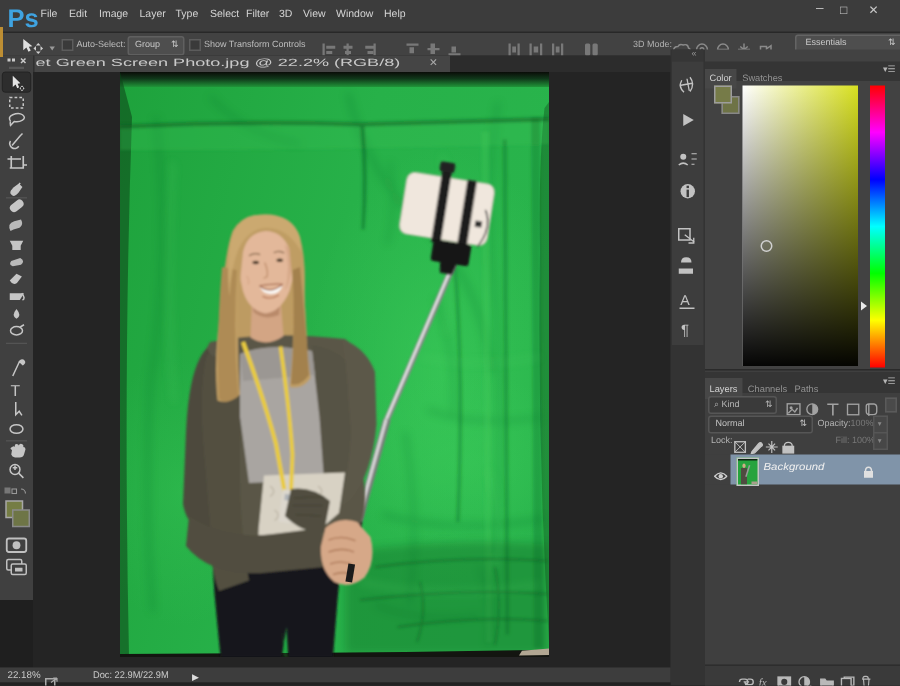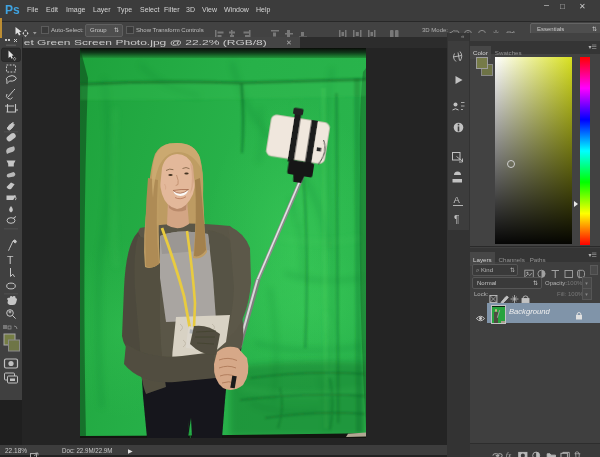--- a/index.html
+++ b/index.html
@@ -1,20 +1,20 @@
 <!DOCTYPE html>
 <html><head>
 <meta charset="utf-8">
 <style>
   html,body{margin:0;padding:0;}
   body{width:600px;height:457px;overflow:hidden;background:#2b2b2b;
        font-family:"Liberation Sans",sans-serif;position:relative;}
   .abs{position:absolute;}
   .menubar{left:0;top:0;width:600px;height:21px;background:#3c3c3c;border-bottom:1px solid #282828;}
-  .ps{left:5px;top:3px;font-size:12px;font-weight:bold;color:#3fa3e1;}
+  .ps{left:5px;top:3px;font-size:17px;font-weight:bold;color:#3fa3e1;}
   .menu{top:6px;font-size:7px;color:#d4d4d4;}
   .winbtn{top:2px;font-size:9px;color:#c9c9c9;}
   .optbar{left:0;top:22px;width:600px;height:15px;background:#424242;border-bottom:1px solid #2e2e2e;}
   .opt-txt{font-size:6px;color:#bebebe;top:27px;}
   .chk{width:6px;height:6px;background:#3a3a3a;border:1px solid #5c5c5c;top:26px;}
   .tabbar{left:22px;top:37px;width:425px;height:11px;background:#2c2c2c;}
   .tab{left:22px;top:37px;width:278px;height:11px;background:#454545;color:#c9c9c9;font-size:7px;line-height:12px;white-space:nowrap;}
   .tools{left:0;top:37px;width:22px;height:363px;background:#404040;border-right:1px solid #303030;}
   .canvas{left:22px;top:48px;width:425px;height:397px;background:#242424;}
   .statusbar{left:0;top:445px;width:447px;height:10px;background:#3d3d3d;font-size:6.5px;color:#c4c4c4;}

